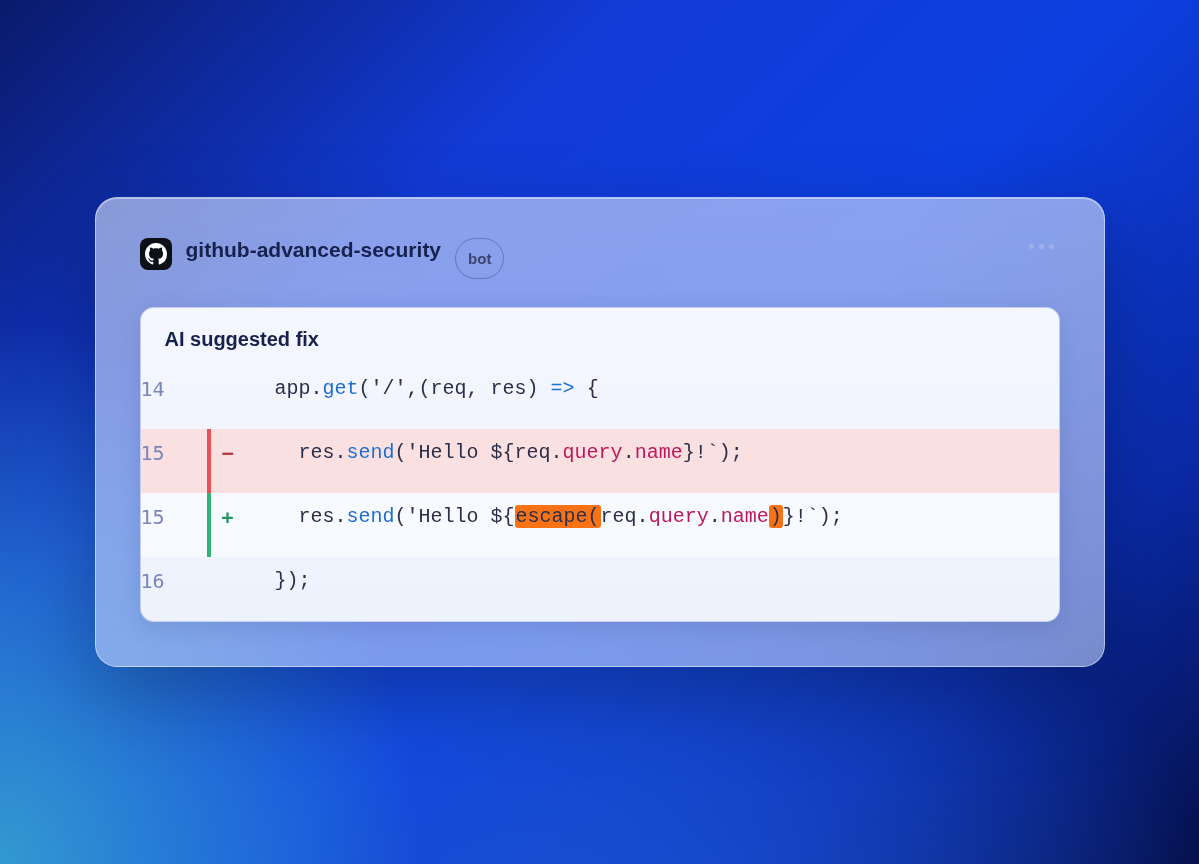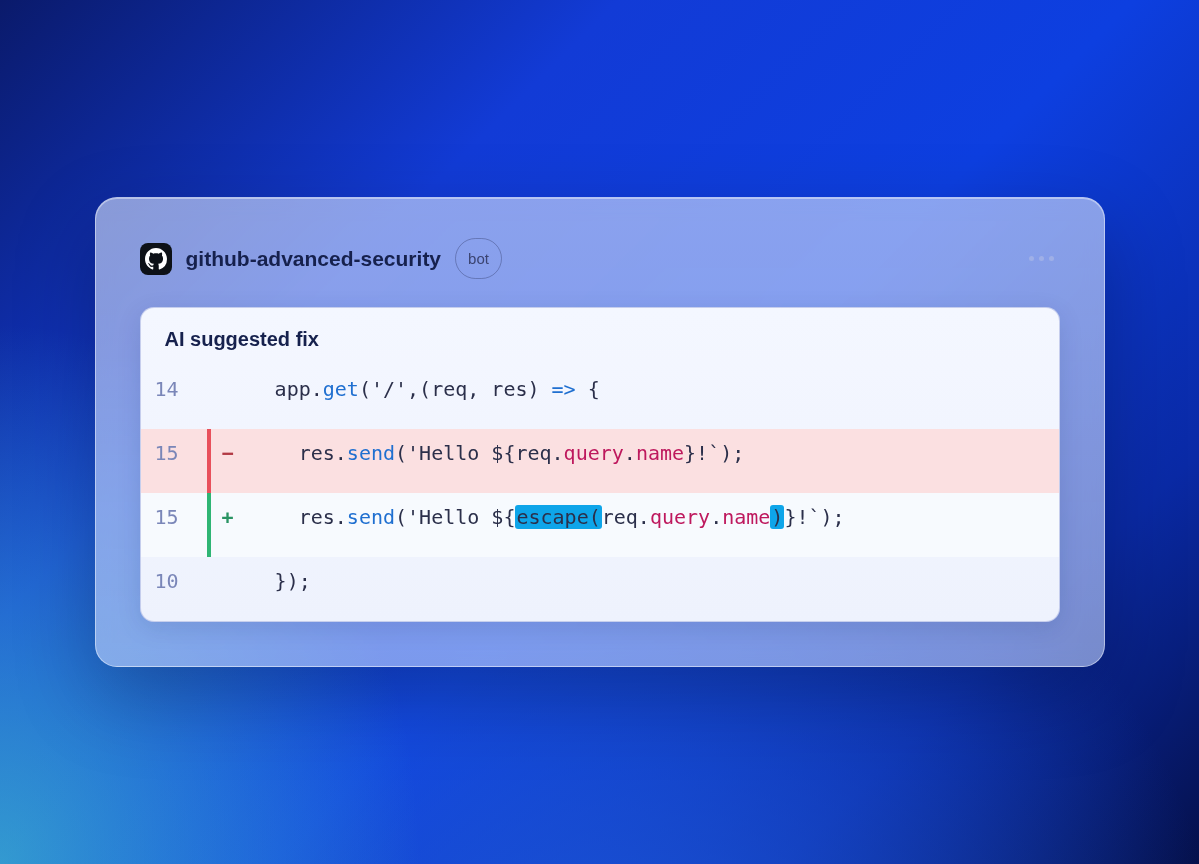--- a/index.html
+++ b/index.html
@@ -19,40 +19,40 @@
     background: linear-gradient(180deg, rgba(214,224,250,0.62) 0%, rgba(200,214,248,0.58) 100%);
     backdrop-filter: blur(10px);
     border: 1px solid rgba(255,255,255,0.45);
     border-radius: 22px;
     padding: 40px 44px 44px;
     box-shadow: 0 30px 80px rgba(0,0,0,0.25), inset 0 1px 0 rgba(255,255,255,0.4);
     color: #1f2a5c;
   }
   .card-header {
     display: flex;
-    align-items: center;
+    align-items: flex-start;
     gap: 14px;
     margin-bottom: 28px;
   }
   .avatar {
     width: 32px; height: 32px;
     background: #0d1117;
     border-radius: 8px;
     display: flex; align-items: center; justify-content: center;
     flex-shrink: 0;
   }
   .avatar svg { width: 22px; height: 22px; fill: #fff; }
   .username {
     font-size: 21px;
     font-weight: 700;
     color: #16214d;
   }
   .bot-badge {
     font-size: 15px;
-    font-weight: 400;
+    font-weight: 700;
     color: #3b4470;
     padding: 12px 12px;
     border: 1.5px solid rgba(60,70,120,0.45);
     border-radius: 999px;
     line-height: 1;
   }
   .kebab {
     margin-left: auto;
     display: flex; gap: 5px;
     opacity: 0.5;
@@ -85,21 +85,21 @@
     font-size: 20px;
     line-height: 1.4;
   }
   .row {
     display: flex;
     align-items: stretch;
     min-height: 46px;
   }
   .ln {
     width: 66px;
-    text-align: center;
+    text-align: left;
     padding: 10px 14px 10px 0;
     color: #7a86b8;
     flex-shrink: 0;
     user-select: none;
   }
   .gutter {
     width: 4px;
     flex-shrink: 0;
   }
   .sign {
@@ -108,33 +108,34 @@
     padding: 10px 0;
     color: #7a86b8;
     flex-shrink: 0;
     user-select: none;
   }
   .code {
     padding: 10px 18px 26px 6px;
     white-space: pre;
     color: #2b2f4a;
     flex: 1;
+    font-family: Liberation Mono, monospace;
   }
   .row.del { background: #fbe0e1; }
   .row.del .gutter { background: #e8505b; }
   .row.del .sign { color: #b23a44; font-weight: 600; }
   .row.add { background: #f7fafe; }
   .row.add .gutter { background: #2fb574; }
   .row.add .sign { color: #2a9463; font-weight: 600; }
   .tk-fn { color: #1f6fd0; }
   .tk-op { color: #1f6fd0; }
   .tk-str { color: #2b2f4a; }
   .tk-prop { color: #be185d; }
   .tk-def { color: #2b2f4a; }
-  .hl-add { background: #0ea5e9; border-radius: 3px; padding: 0 1px; }
+  .hl-add { background: #f97316; border-radius: 3px; padding: 0 1px; }
 </style>
 </head>
 <body>
 
 <div class="card">
   <div class="card-header">
     <div class="avatar">
       <svg viewBox="0 0 16 16">
           <path d="M8 0C3.58 0 0 3.58 0 8c0 3.54 2.29 6.53 5.47 7.59.4.07.55-.17.55-.38 0-.19-.01-.82-.01-1.49-2.01.37-2.53-.49-2.69-.94-.09-.23-.48-.94-.82-1.13-.28-.15-.68-.52-.01-.53.63-.01 1.08.58 1.23.82.72 1.21 1.87.87 2.33.66.07-.52.28-.87.51-1.07-1.78-.2-3.64-.89-3.64-3.95 0-.87.31-1.59.82-2.15-.08-.2-.36-1.02.08-2.12 0 0 .67-.21 2.2.82.64-.18 1.32-.27 2-.27.68 0 1.36.09 2 .27 1.53-1.04 2.2-.82 2.2-.82.44 1.1.16 1.92.08 2.12.51.56.82 1.27.82 2.15 0 3.07-1.87 3.75-3.65 3.95.29.25.54.73.54 1.48 0 1.07-.01 1.93-.01 2.2 0 .21.15.46.55.38A8.013 8.013 0 0016 8c0-4.42-3.58-8-8-8z"></path>
         </svg>
@@ -168,21 +169,21 @@
       </div>
 
       <div class="row add">
         <div class="ln">15</div>
         <div class="gutter"></div>
         <div class="sign">+</div>
         <div class="code"><span>    </span><span class="tk-def">res.</span><span class="tk-fn">send</span><span>(</span><span class="tk-str">'Hello ${</span><span class="hl-add">escape(</span><span class="tk-def">req.</span><span class="tk-prop">query</span><span>.</span><span class="tk-prop">name</span><span class="hl-add">)</span><span class="tk-str">}!`</span><span>);</span></div>
       </div>
 
       <div class="row">
-        <div class="ln">10</div>
+        <div class="ln">16</div>
         <div class="gutter"></div>
         <div class="sign"></div>
         <div class="code"><span>  </span><span>});</span></div>
       </div>
 
     </div>
   </div>
 </div>
 
 </body></html>

